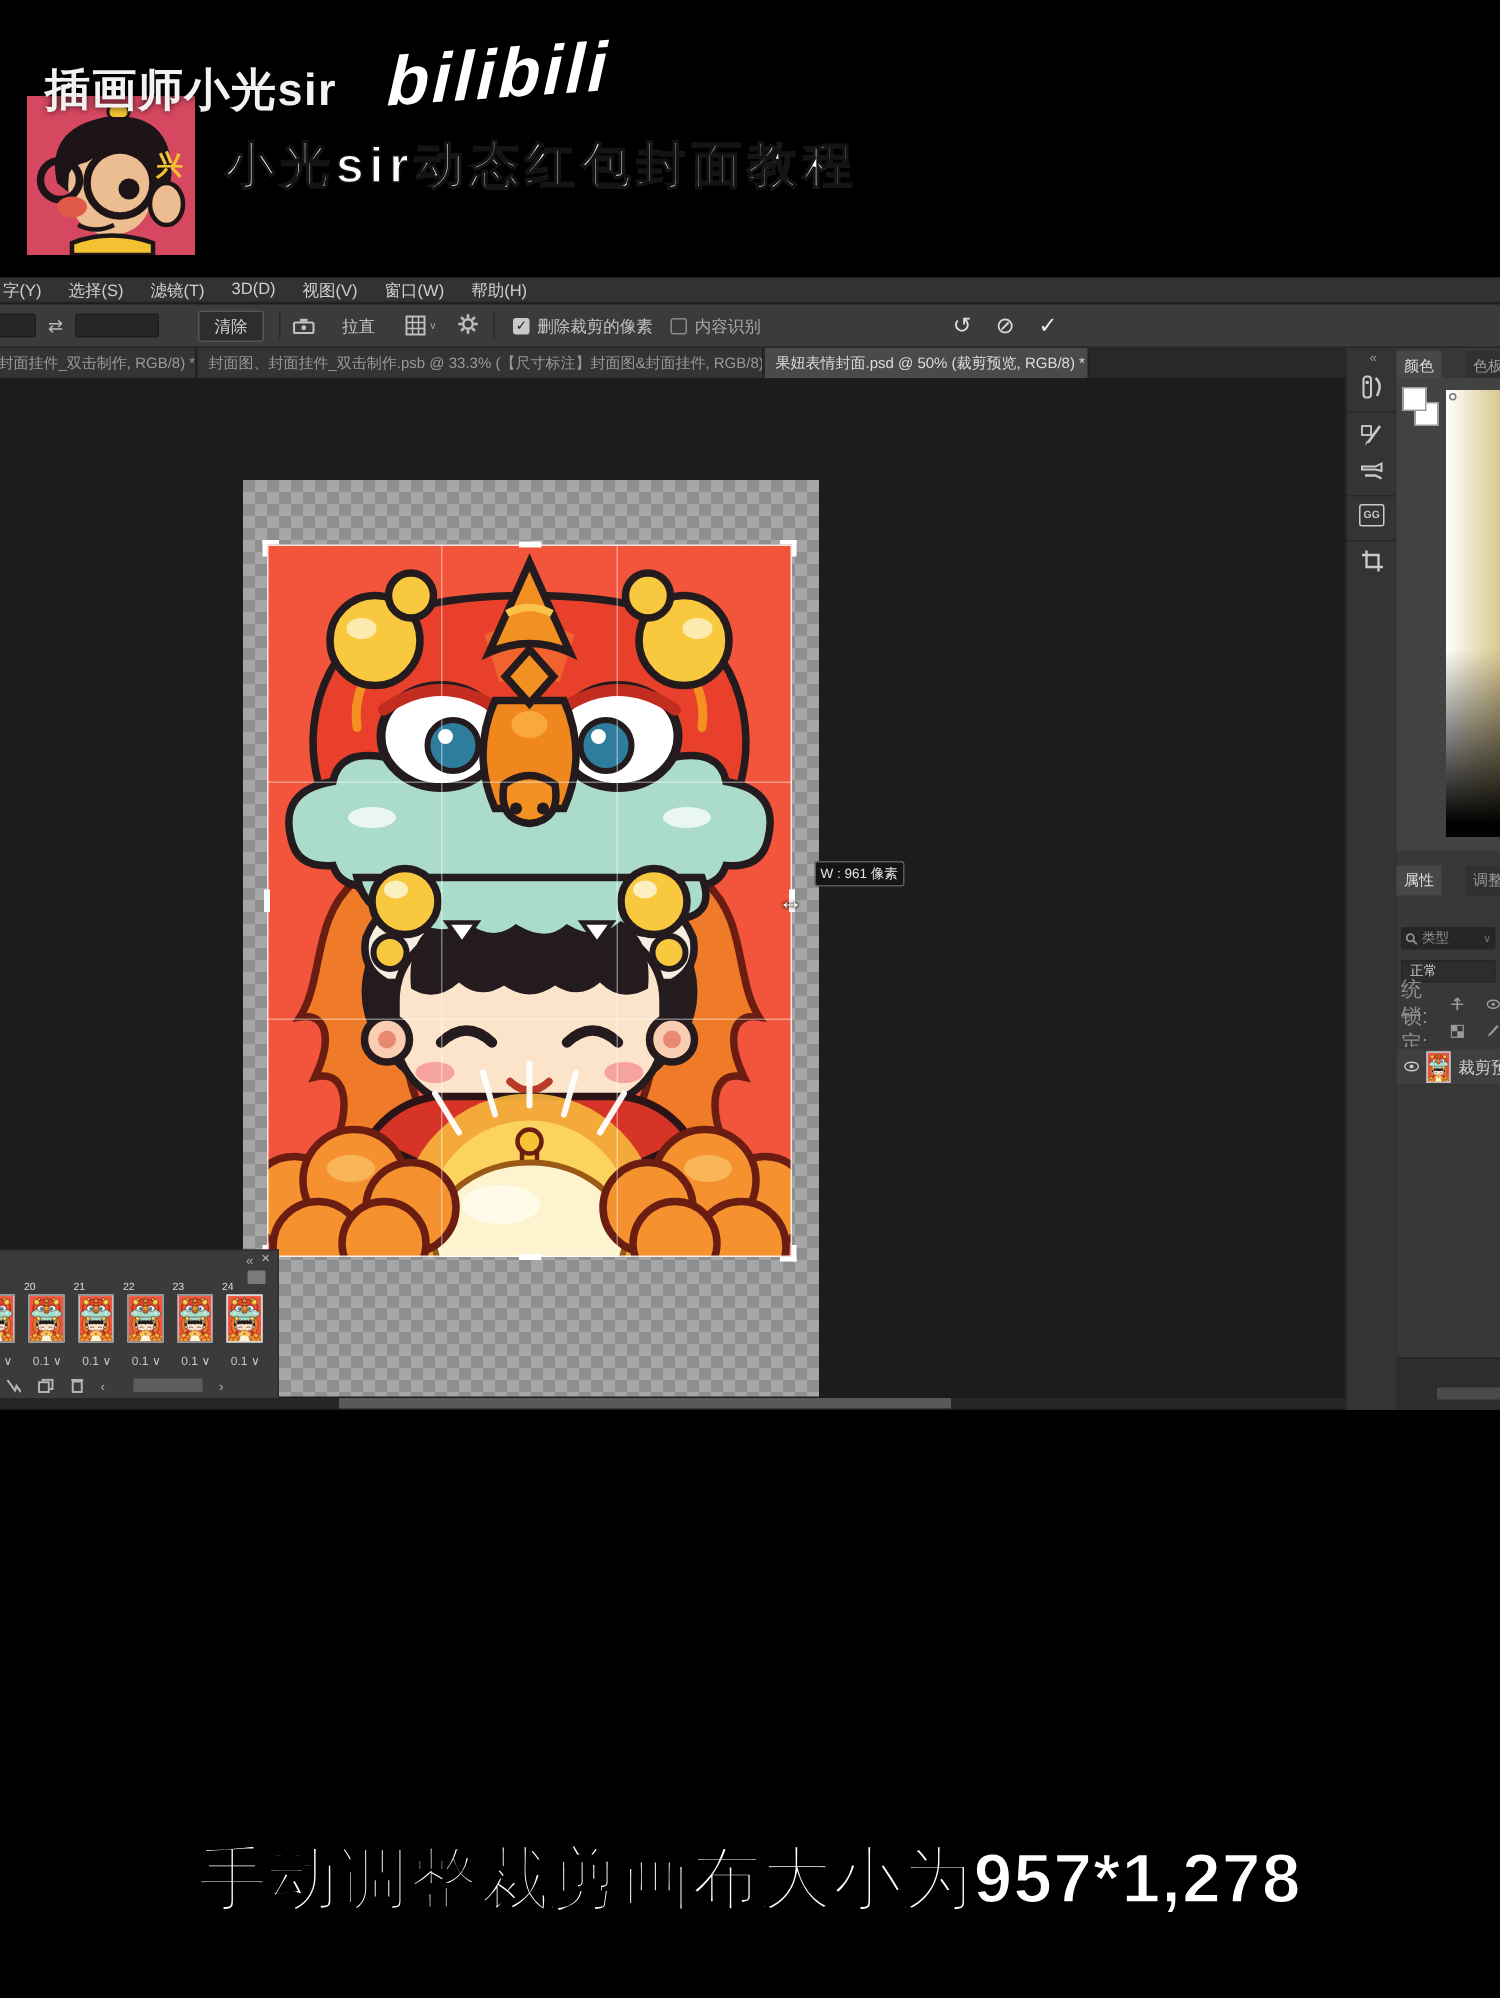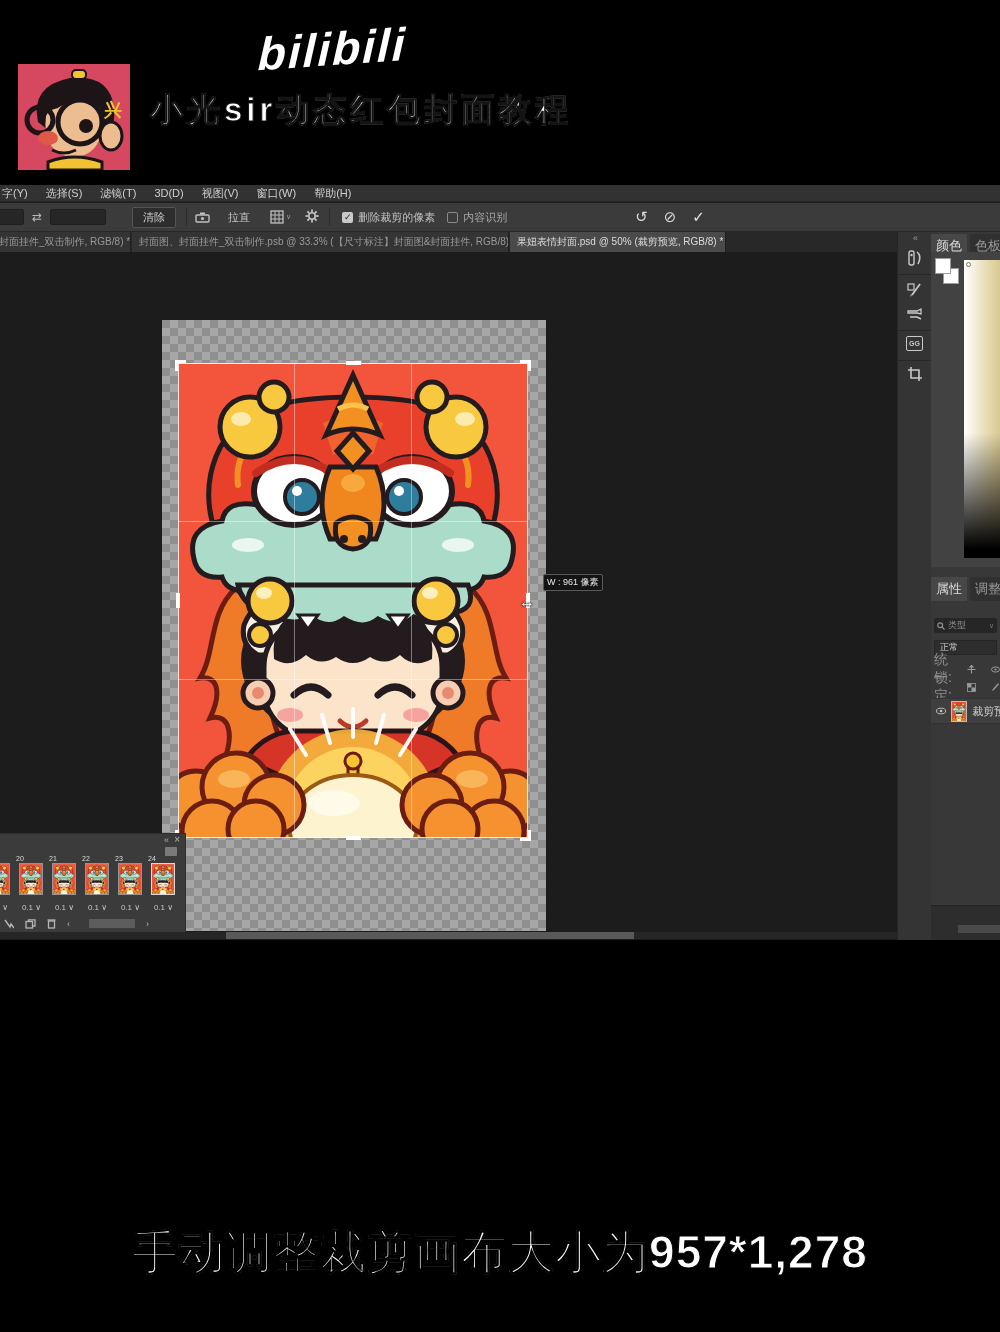--- a/index.html
+++ b/index.html
@@ -105,21 +105,21 @@
              border-left:1px solid #262626;}
   .ts-collapse{position:absolute;top:1px;left:0;width:100%;text-align:center;font-size:9px;color:#999;
                letter-spacing:-2px;}
   .ts-ic{position:absolute;left:9px;color:#c9c9c9;}
   .ts-sep{position:absolute;left:0;width:100%;height:1px;background:#282828;}
   .ts-gg{position:absolute;left:8px;width:17px;height:15px;border:1px solid #c9c9c9;border-radius:2px;
          font-size:7px;color:#c9c9c9;text-align:center;line-height:13px;font-weight:bold;}
 
   
   .panels{position:absolute;left:931px;top:0;width:69px;height:708px;background:#383838;}
-  .p-tabs{position:absolute;left:0;width:100%;display:flex;gap:3px;font-size:13px;}
+  .p-tabs{position:absolute;left:0;width:100%;display:flex;gap:16px;font-size:10px;}
   .p-tab{padding:3px 5px;background:#303030;color:#9a9a9a;white-space:nowrap;}
   .p-tab.active{background:#474747;color:#dcdcdc;}
   .color-body{position:absolute;left:0;top:20px;width:69px;height:315px;background:#424242;}
   .swatch{position:absolute;width:16px;height:16px;background:#fff;border:1px solid #9b9b9b;}
   .grad{position:absolute;left:33px;top:8px;width:36px;height:298px;
         background:linear-gradient(to bottom, rgba(0,0,0,0) 58%, #000 97%),
                    linear-gradient(to right,#ffffff 0%,#eae0bd 55%,#d9c892 100%);}
   .grad .marker{position:absolute;left:2px;top:2px;width:5px;height:5px;border:1px solid #777;border-radius:50%;}
   .p-search{position:absolute;left:3px;top:386px;width:63px;height:15px;background:#262626;border-radius:2px;
             display:flex;align-items:center;padding:0 3px;font-size:9px;color:#8f8f8f;gap:3px;}
@@ -262,20 +262,21 @@
       <circle cx="22" cy="56" r="13" fill="none" stroke="#1c1416" stroke-width="5"></circle>
       <circle cx="68" cy="62" r="7" fill="#1c1416"></circle>
       <ellipse cx="30" cy="74" rx="10" ry="7" fill="#e05848"></ellipse>
       <path d="M34,86 Q46,92 58,86" stroke="#1c1416" stroke-width="3" fill="none"></path>
       <path d="M30,98 Q56,88 84,98 L84,106 L30,106 Z" fill="#f2c232" stroke="#1c1416" stroke-width="3"></path>
       <ellipse cx="93" cy="72" rx="11" ry="14" fill="#edbd92" stroke="#1c1416" stroke-width="3"></ellipse>
       <text x="86" y="52" font-size="18" font-weight="bold" fill="#f2c232" font-family="'DejaVu Sans',sans-serif">兴</text>
       <rect x="54" y="6" width="14" height="9" rx="4" fill="#f2c232" stroke="#1c1416" stroke-width="2"></rect>
     </svg>
   </div>
+  <div class="artist-name">插画师小光sir</div>
   <div class="bili-logo">bilibili</div>
   <div class="main-title">小光sir动态红包封面教程</div>
 
   <div class="ps">
 
     <div class="menubar">
       <span>字(Y)</span>
       <span>选择(S)</span>
       <span>滤镜(T)</span>
       <span>3D(D)</span>

